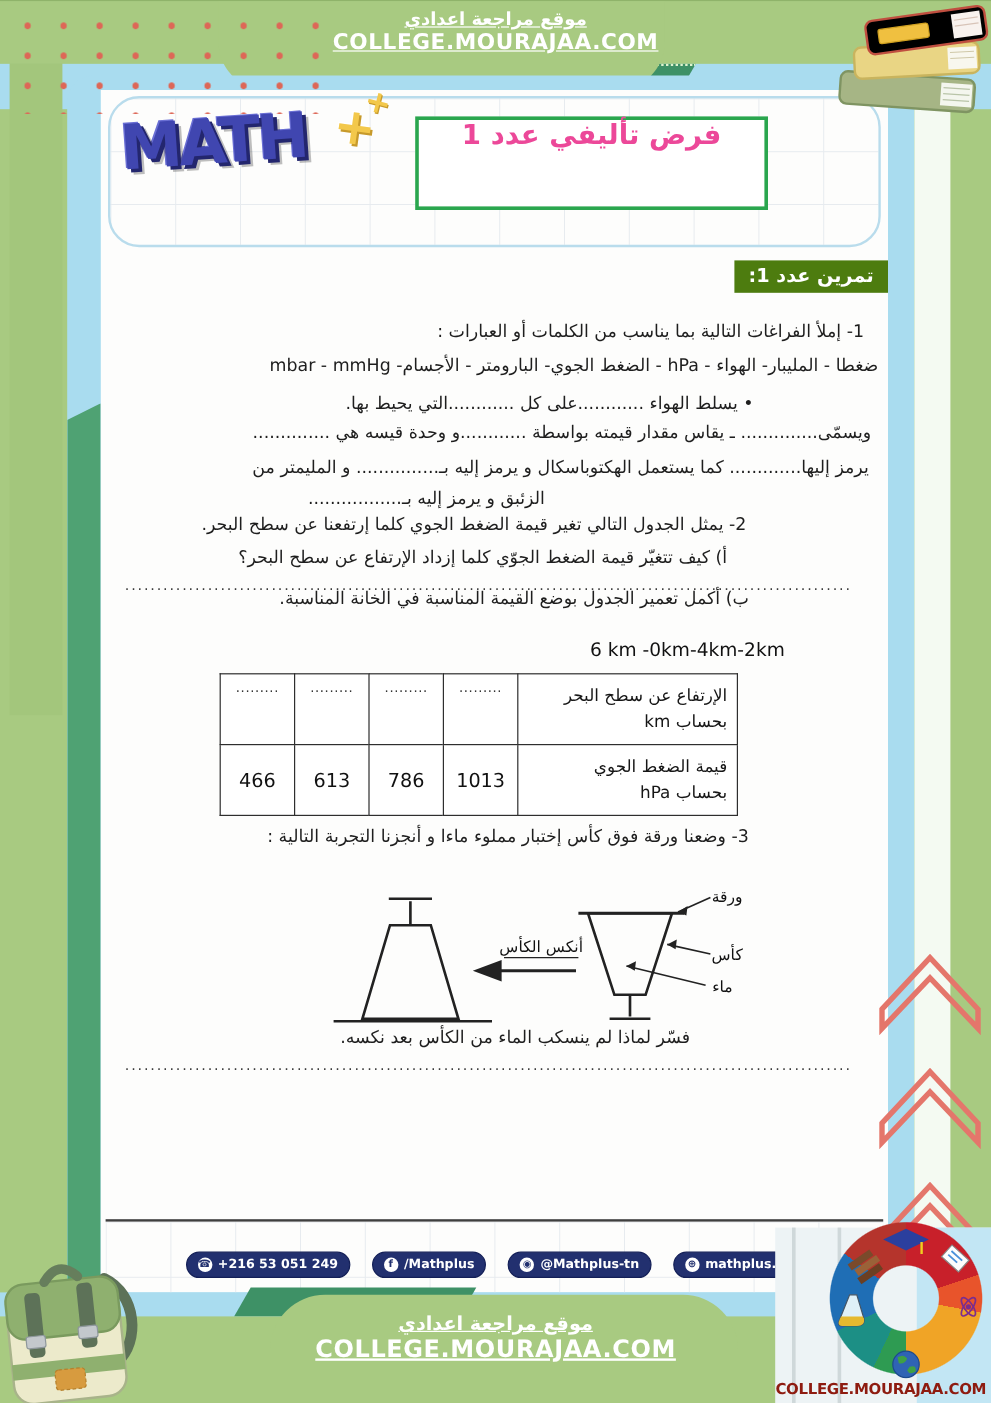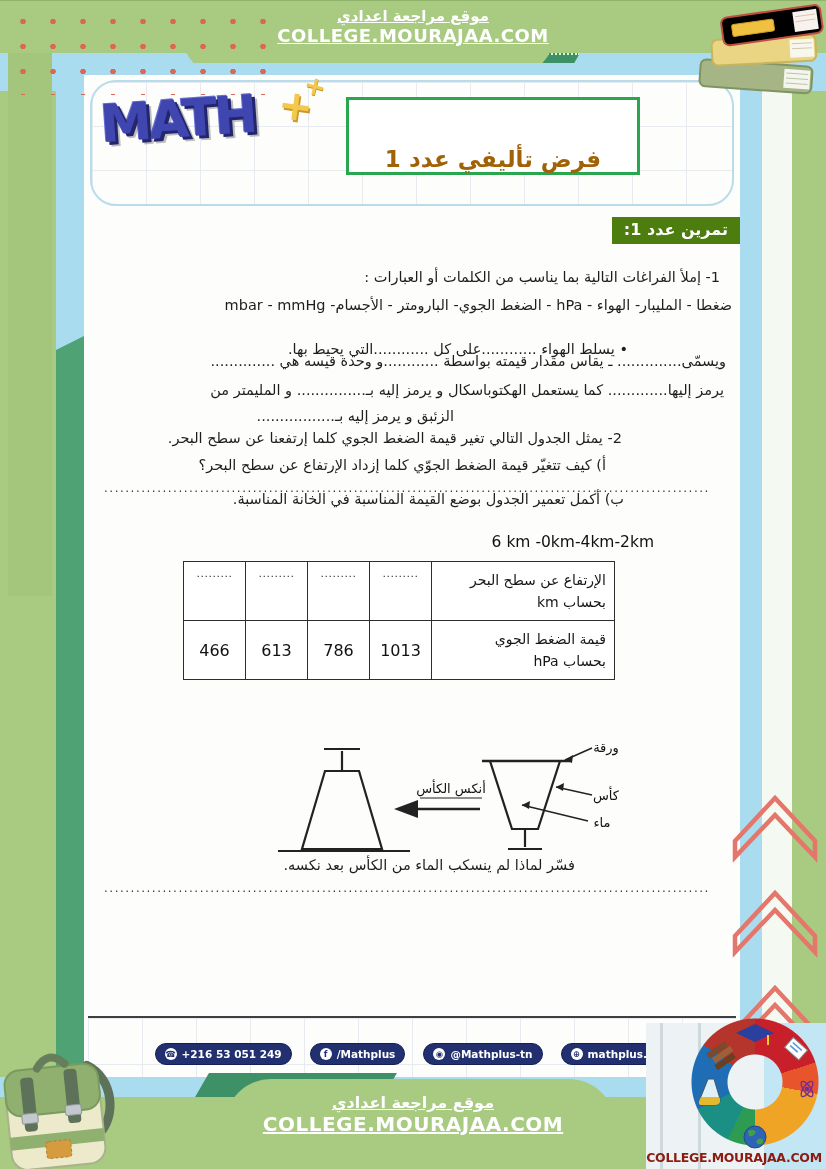--- a/index.html
+++ b/index.html
@@ -33,22 +33,22 @@
              background-size:54px 44px;}
   .math-logo{position:absolute;left:16px;top:14px;width:250px;height:100px;}
   .math-word{display:inline-block;font-size:52px;font-weight:900;color:#4046b0;letter-spacing:-3px;
              transform:rotate(-4deg);text-shadow:3px 3px 0 #23266e,5px 5px 0 rgba(0,0,0,.25),
              -1px -1px 0 #6a6fd4;}
   .math-plus1{position:absolute;left:178px;top:-8px;font-size:42px;font-weight:900;color:#f3c84b;
               text-shadow:2px 2px 0 #c79a2b,-1px -1px 0 #fff;transform:rotate(8deg);}
   .math-plus2{position:absolute;left:204px;top:-18px;font-size:26px;font-weight:900;color:#f3c84b;
               text-shadow:1px 1px 0 #c79a2b;transform:rotate(14deg);}
   .title-box{position:absolute;left:262px;top:22px;width:288px;height:72px;background:#fff;
-             border:3px solid #2aa64e;display:flex;align-items:flex-end;justify-content:center;
-             font-size:23px;font-weight:bold;color:#a16207;direction:rtl;}
+             border:3px solid #2aa64e;display:flex;align-items:flex-start;justify-content:center;
+             font-size:23px;font-weight:bold;color:#ec4899;direction:rtl;}
   .ex-heading{position:absolute;right:0;top:142px;background:#4d7c0f;color:#fff;font-weight:bold;
               font-size:16px;padding:3px 12px 5px;direction:rtl;}
   
   .tline{position:absolute;direction:rtl;text-align:right;white-space:nowrap;font-size:14.5px;
          color:#1e1e1e;}
   .dotsline{position:absolute;left:20px;right:30px;overflow:hidden;white-space:nowrap;font-size:12px;
             letter-spacing:1.5px;color:#3a3a3a;}
   .alt-line{position:absolute;direction:ltr;font-size:15.5px;color:#111;white-space:nowrap;}
   
   .ptable{position:absolute;left:99px;top:486px;border-collapse:collapse;direction:rtl;}
@@ -130,21 +130,21 @@
     </div>
 
     <div class="title-box">
       <span>فرض تأليفي عدد 1</span>
     </div>
 
     <div class="ex-heading">تمرين عدد 1:</div>
 
     <div class="tline" style="right:20px;top:194px;">1- إملأ الفراغات التالية بما يناسب من الكلمات أو العبارات :</div>
     <div class="tline" style="right:8px;top:222px;">ضغطا - المليبار- الهواء - hPa - الضغط الجوي- البارومتر - الأجسام- mbar - mmHg</div>
-    <div class="tline" style="right:112px;top:266px;">• يسلط الهواء ............على كل ............التي يحيط بها.</div>
+    <div class="tline" style="right:112px;top:254px;">• يسلط الهواء ............على كل ............التي يحيط بها.</div>
     <div class="tline" style="right:14px;top:278px;">ويسمّى.............. ـ يقاس مقدار قيمته بواسطة ............و وحدة قيسه هي ..............</div>
     <div class="tline" style="right:16px;top:307px;">يرمز إليها............. كما يستعمل الهكتوباسكال و يرمز إليه بـ............... و المليمتر من</div>
     <div class="tline" style="right:286px;top:333px;">الزئبق و يرمز إليه بـ.................</div>
 
     <div class="tline" style="right:118px;top:355px;">2- يمثل الجدول التالي تغير قيمة الضغط الجوي كلما إرتفعنا عن سطح البحر.</div>
     <div class="tline" style="right:134px;top:382px;">أ) كيف تتغيّر قيمة الضغط الجوّي كلما إزداد الإرتفاع عن سطح البحر؟</div>
     <div class="dotsline" style="top:406px;">........................................................................................................................................</div>
     <div class="tline" style="right:116px;top:416px;">ب) أكمل تعمير الجدول بوضع القيمة المناسبة في الخانة المناسبة.</div>
     <div class="alt-line" style="right:86px;top:458px;">6 km -0km-4km-2km</div>
 
@@ -166,20 +166,21 @@
           <div>بحساب hPa</div>
         </td>
         <td class="cell numcell">1013</td>
         <td class="cell numcell">786</td>
         <td class="cell numcell">613</td>
         <td class="cell numcell">466</td>
       </tr>
     </tbody>
       </table>
 
+    <div class="tline" style="right:116px;top:615px;">3- وضعنا ورقة فوق كأس إختبار مملوء ماءا و أنجزنا التجربة التالية :</div>
 
     <svg class="diagram" width="360" height="140" viewBox="0 0 360 140">
 
       <g stroke="#222" stroke-width="2.2" fill="none">
         <line x1="8" y1="130" x2="140" y2="130"></line>
         <path d="M55 50 L89 50 L112 128 L32 128 Z"></path>
         <line x1="72" y1="50" x2="72" y2="30"></line>
         <line x1="54" y1="28" x2="90" y2="28"></line>
       </g>
 

